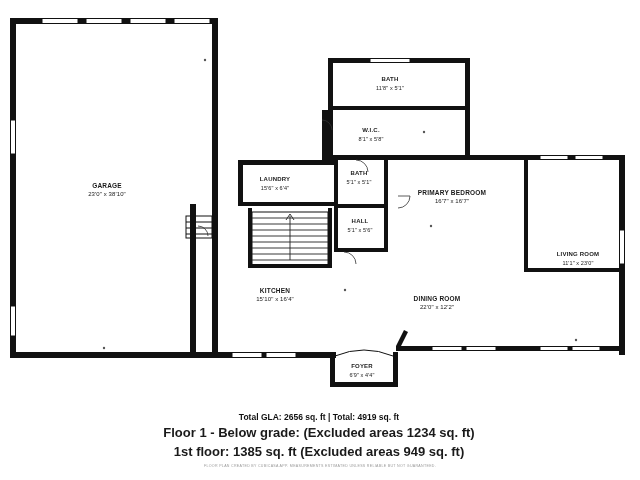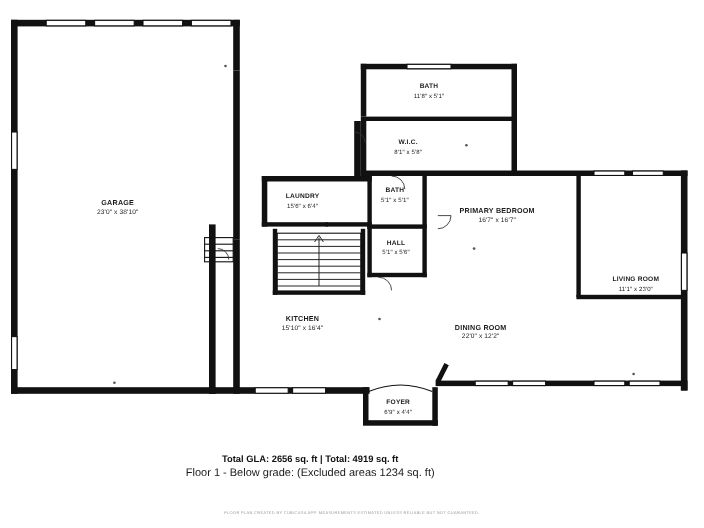--- a/index.html
+++ b/index.html
@@ -44,31 +44,33 @@
   }
   .room-label.big .room-name { font-size: 6.5px; }
   .room-label.big .room-dims { font-size: 6px; }
 
   #summary {
     position: absolute;
     left: 0;
     top: 412px;
     width: 564px;
     text-align: center;
+    padding-left: 37px;
   }
   #summary .total-line {
     font-size: 8.5px;
     font-weight: 700;
     color: #111111;
     margin-bottom: 2px;
   }
   #summary .detail-line {
-    font-size: 10px;
+    font-size: 13px;
     color: #1a1a1a;
     line-height: 1.45;
+    font-weight: bold;
   }
   #disclaimer {
     position: absolute;
     left: 0;
     top: 464px;
     width: 640px;
     text-align: center;
     font-size: 3.6px;
     letter-spacing: 0.3px;
     color: #9a9a9a;
@@ -251,15 +253,16 @@
   <span class="room-dims">22'0" x 12'2"</span>
 </div>
 <div class="room-label" style="left:362px; top:371px;">
   <span class="room-name">FOYER</span>
   <span class="room-dims">6'9" x 4'4"</span>
 </div>
 
 <div id="summary">
   <div class="total-line">Total GLA: 2656 sq. ft | Total: 4919 sq. ft</div>
   <div class="detail-line">Floor 1 - Below grade: (Excluded areas 1234 sq. ft)</div>
+  <div class="detail-line">1st floor: 1385 sq. ft (Excluded areas 949 sq. ft)</div>
 </div>
 
 <div id="disclaimer">FLOOR PLAN CREATED BY CUBICASA APP. MEASUREMENTS ESTIMATED UNLESS RELIABLE BUT NOT GUARANTEED.</div>
 
 </body></html>

